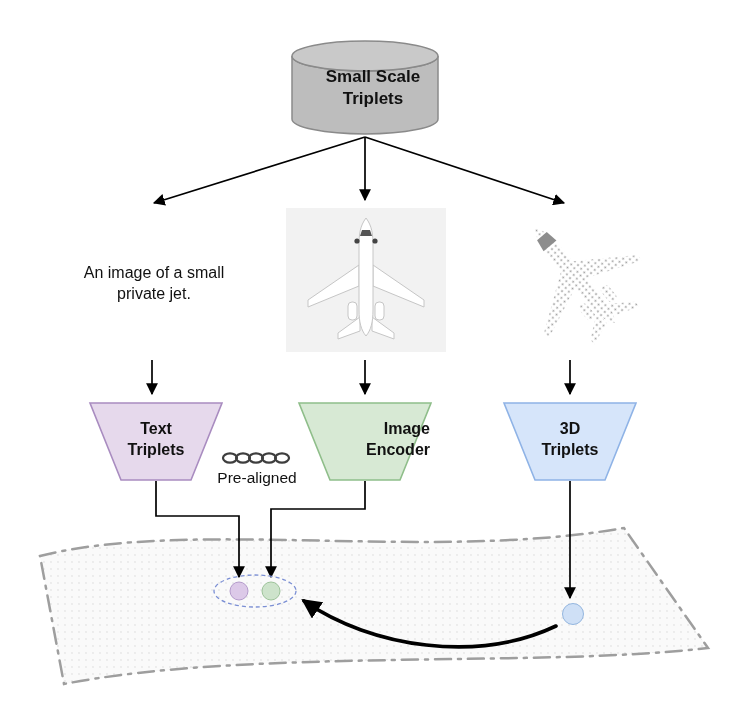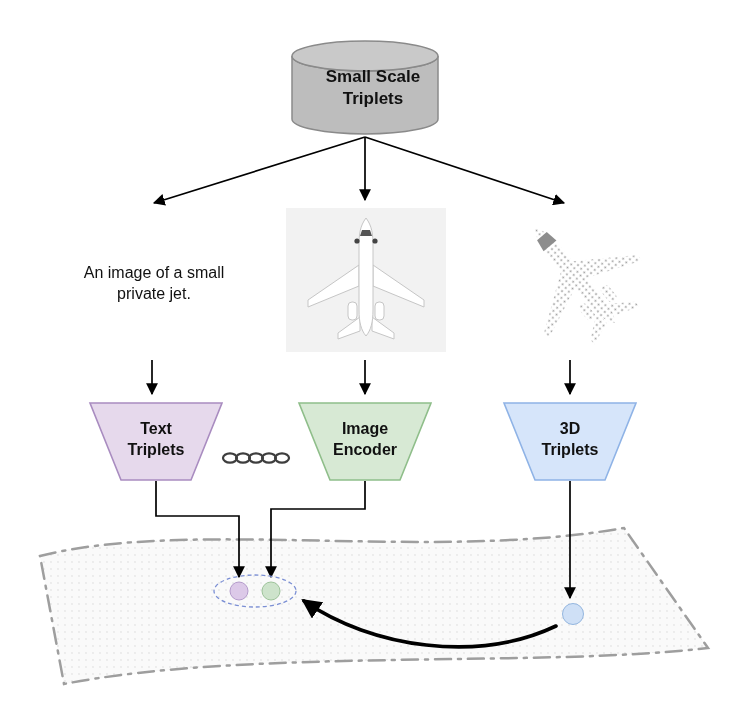--- a/index.html
+++ b/index.html
@@ -121,20 +121,21 @@
 
   <div class="label bold fs17" style="left:292px;top:66px;width:162px;">Small Scale
 Triplets</div>
 
   <div class="label fs16" style="left:48px;top:263px;width:212px;">An image of a small
 private jet.</div>
 
   <div class="label bold fs16" style="left:91px;top:419px;width:130px;">Text
 Triplets</div>
 
-  <div class="label bold fs16" style="left:300px;top:419px;width:130px;">Image
+  <div class="label bold fs16" style="left:300px;top:419px;width:130px;text-align:right;">Image
 Encoder</div>
 
   <div class="label bold fs16" style="left:505px;top:419px;width:130px;">3D
 Triplets</div>
 
+  <div class="label fs15" style="left:198px;top:468px;width:118px;">Pre-aligned</div>
 
 </div>
 
 </body></html>

